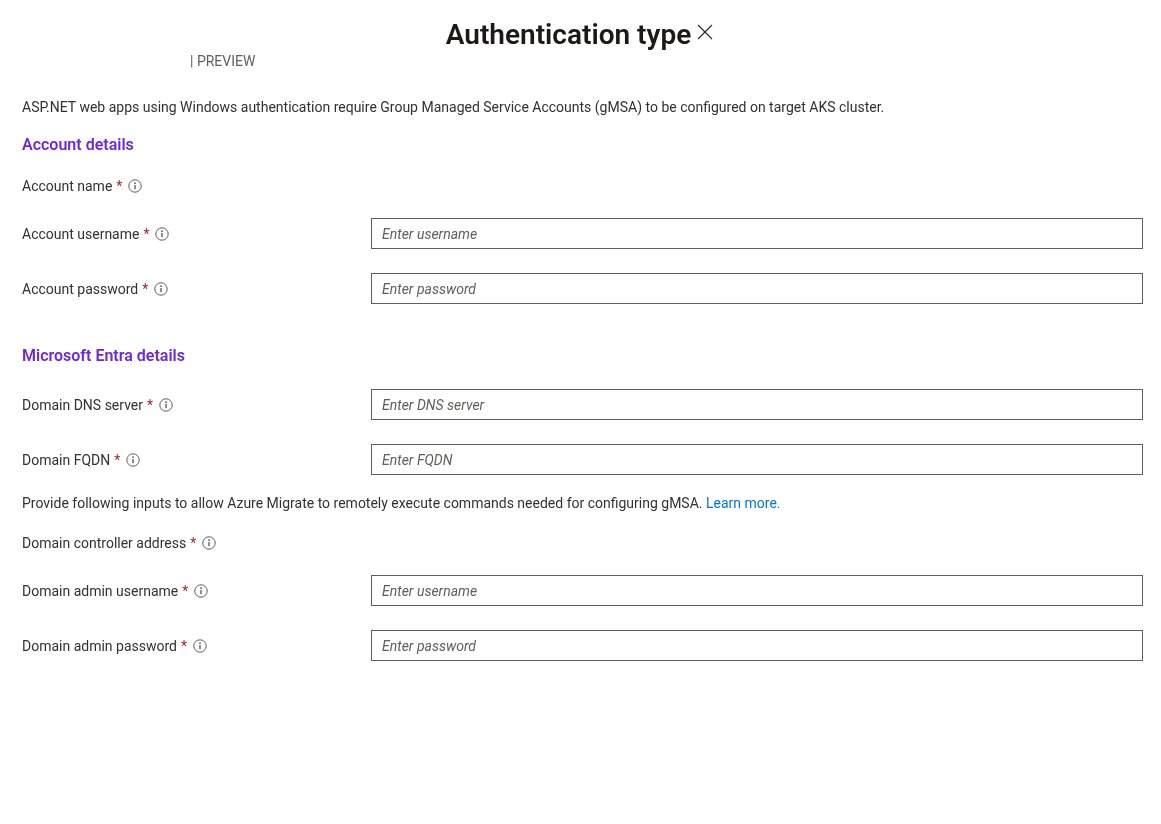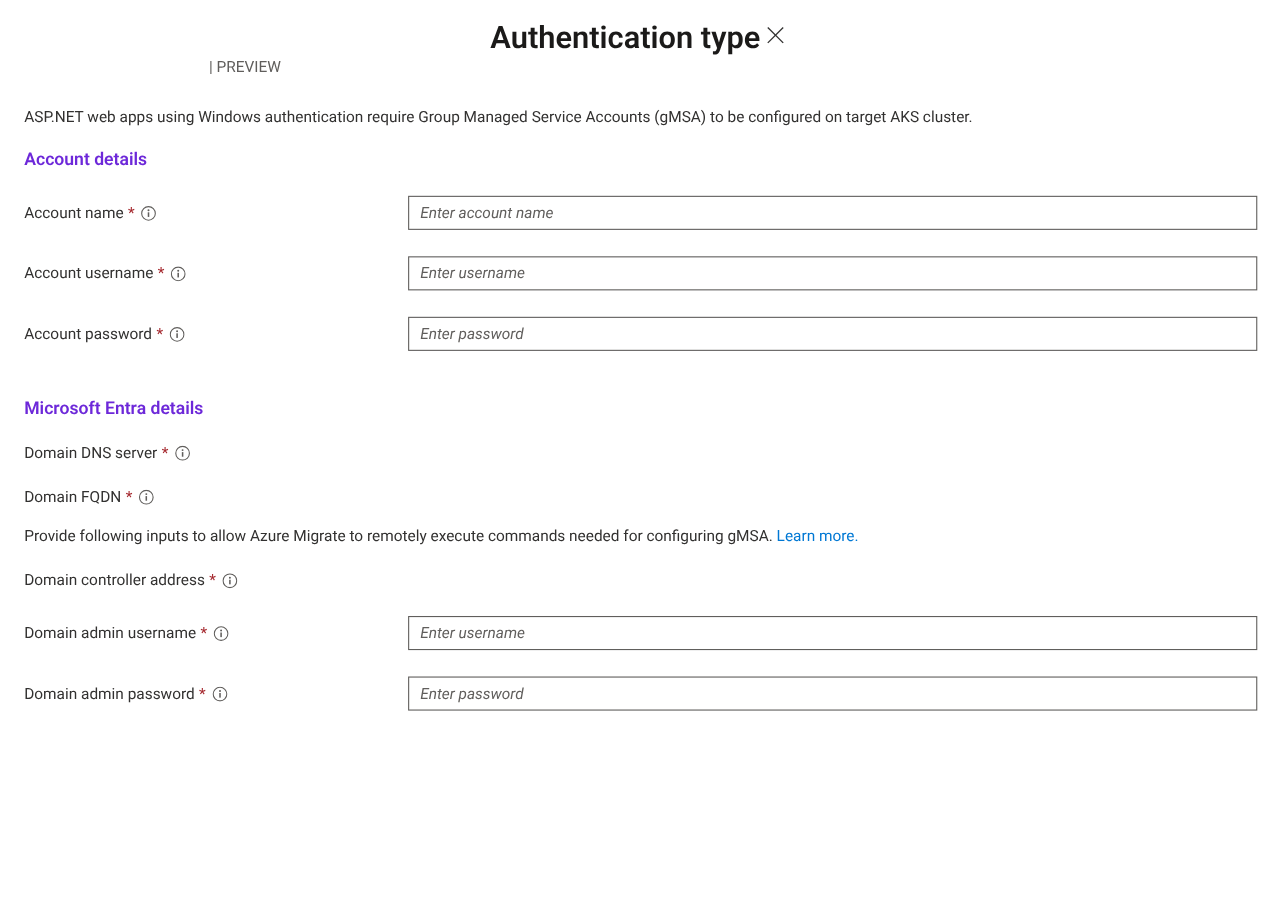--- a/index.html
+++ b/index.html
@@ -145,23 +145,20 @@
     <span>Account name</span>
     <span class="req-star">*</span>
     <span class="info-icon">
       <svg viewBox="0 0 14 14">
           <circle cx="7" cy="7" r="6.2" fill="none" stroke="#605e5c" stroke-width="1"></circle>
           <circle cx="7" cy="4.2" r="0.9" fill="#605e5c"></circle>
           <rect x="6.3" y="6" width="1.4" height="4.2" fill="#605e5c"></rect>
         </svg>
     </span>
   </div>
-  <div class="input-cell">
-    <input type="text" class="text-input" placeholder="Enter account name" style="">
-  </div>
 </div>
 
 <div class="form-row">
   <div class="label-cell">
     <span>Account username</span>
     <span class="req-star">*</span>
     <span class="info-icon">
       <svg viewBox="0 0 14 14">
           <circle cx="7" cy="7" r="6.2" fill="none" stroke="#605e5c" stroke-width="1"></circle>
           <circle cx="7" cy="4.2" r="0.9" fill="#605e5c"></circle>
@@ -198,33 +195,39 @@
     <span>Domain DNS server</span>
     <span class="req-star">*</span>
     <span class="info-icon">
       <svg viewBox="0 0 14 14">
           <circle cx="7" cy="7" r="6.2" fill="none" stroke="#605e5c" stroke-width="1"></circle>
           <circle cx="7" cy="4.2" r="0.9" fill="#605e5c"></circle>
           <rect x="6.3" y="6" width="1.4" height="4.2" fill="#605e5c"></rect>
         </svg>
     </span>
   </div>
+  <div class="input-cell">
+    <input type="text" class="text-input" placeholder="Enter DNS server" style="">
+  </div>
 </div>
 
 <div class="form-row">
   <div class="label-cell">
     <span>Domain FQDN</span>
     <span class="req-star">*</span>
     <span class="info-icon">
       <svg viewBox="0 0 14 14">
           <circle cx="7" cy="7" r="6.2" fill="none" stroke="#605e5c" stroke-width="1"></circle>
           <circle cx="7" cy="4.2" r="0.9" fill="#605e5c"></circle>
           <rect x="6.3" y="6" width="1.4" height="4.2" fill="#605e5c"></rect>
         </svg>
     </span>
+  </div>
+  <div class="input-cell">
+    <input type="text" class="text-input" placeholder="Enter FQDN" style="">
   </div>
 </div>
 
 <p class="helper-text">
   <span>Provide following inputs to allow Azure Migrate to remotely execute commands needed for configuring gMSA. </span><a class="link">Learn more.</a>
 </p>
 
 <div class="form-row">
   <div class="label-cell">
     <span>Domain controller address</span>

